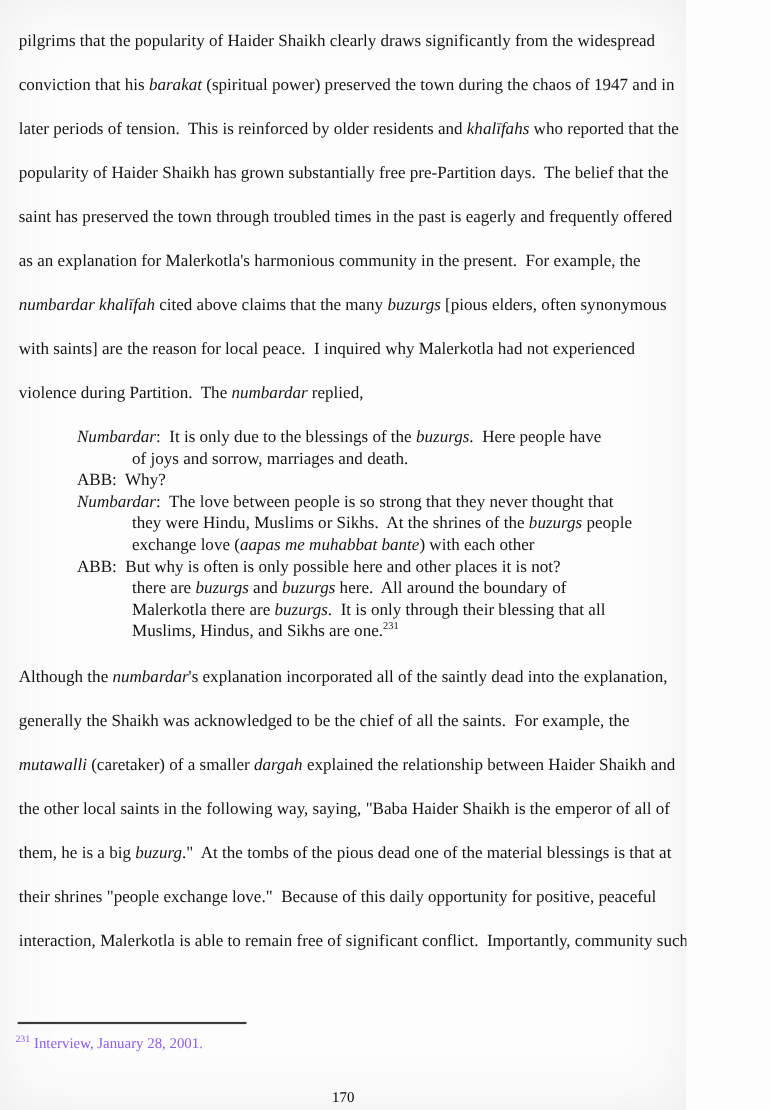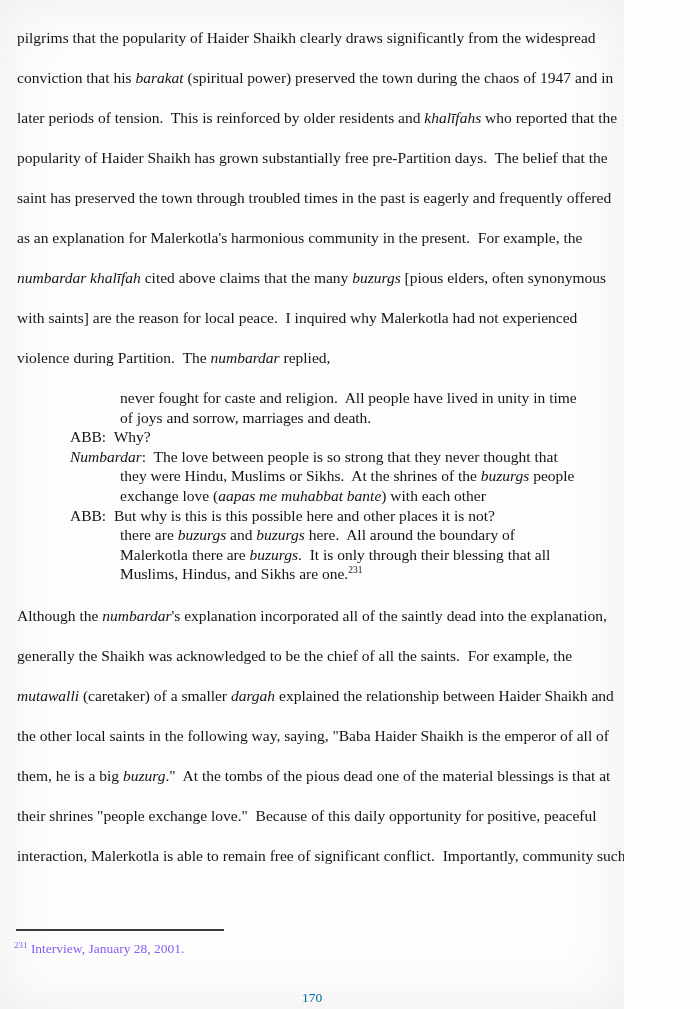--- a/index.html
+++ b/index.html
@@ -56,21 +56,21 @@
     color: #8b5cf6;
   }
   .footnote sup { font-size: 9px; }
   .page-number {
     position: absolute;
     left: 0;
     right: 0;
     top: 990px;
     text-align: center;
     font-size: 13.5px;
-    color: #0369a1;
+    color: #000000;
   }
 </style>
 </head>
 <body>
 
 <div class="page">
   <div class="content">
 
     <div class="para">
       <div class="line"><span>pilgrims that the popularity of Haider Shaikh clearly draws significantly from the widespread</span></div>
@@ -78,27 +78,27 @@
       <div class="line"><span>later periods of tension.  This is reinforced by older residents and </span><span class="it">khalīfahs</span><span> who reported that the</span></div>
       <div class="line"><span>popularity of Haider Shaikh has grown substantially free pre-Partition days.  The belief that the</span></div>
       <div class="line"><span>saint has preserved the town through troubled times in the past is eagerly and frequently offered</span></div>
       <div class="line"><span>as an explanation for Malerkotla's harmonious community in the present.  For example, the</span></div>
       <div class="line"><span class="it">numbardar khalīfah</span><span> cited above claims that the many </span><span class="it">buzurgs</span><span> [pious elders, often synonymous</span></div>
       <div class="line"><span>with saints] are the reason for local peace.  I inquired why Malerkotla had not experienced</span></div>
       <div class="line"><span>violence during Partition.  The </span><span class="it">numbardar</span><span> replied,</span></div>
     </div>
 
     <div class="quote">
-      <div class="line q-cont"><span>never fought for caste and religion.  All people have lived in unity in time</span></div>
+      <div class="line q-first"><span class="it">Numbardar</span><span>:  It is only due to the blessings of the </span><span class="it">buzurgs</span><span>.  Here people have</span></div>
       <div class="line q-cont"><span>of joys and sorrow, marriages and death.</span></div>
       <div class="line q-first"><span>ABB:  Why?</span></div>
       <div class="line q-first"><span class="it">Numbardar</span><span>:  The love between people is so strong that they never thought that</span></div>
       <div class="line q-cont"><span>they were Hindu, Muslims or Sikhs.  At the shrines of the </span><span class="it">buzurgs</span><span> people</span></div>
       <div class="line q-cont"><span>exchange love (</span><span class="it">aapas me muhabbat bante</span><span>) with each other</span></div>
-      <div class="line q-first"><span>ABB:  But why is this is this possible here and other places it is not?</span></div>
+      <div class="line q-first"><span>ABB:  But why is often is only possible here and other places it is not?</span></div>
       <div class="line q-cont"><span>there are </span><span class="it">buzurgs</span><span> and </span><span class="it">buzurgs</span><span> here.  All around the boundary of</span></div>
       <div class="line q-cont"><span>Malerkotla there are </span><span class="it">buzurgs</span><span>.  It is only through their blessing that all</span></div>
       <div class="line q-cont"><span>Muslims, Hindus, and Sikhs are one.</span><sup>231</sup></div>
     </div>
 
     <div class="para para2">
       <div class="line"><span>Although the </span><span class="it">numbardar</span><span>'s explanation incorporated all of the saintly dead into the explanation,</span></div>
       <div class="line"><span>generally the Shaikh was acknowledged to be the chief of all the saints.  For example, the</span></div>
       <div class="line"><span class="it">mutawalli</span><span> (caretaker) of a smaller </span><span class="it">dargah</span><span> explained the relationship between Haider Shaikh and</span></div>
       <div class="line"><span>the other local saints in the following way, saying, "Baba Haider Shaikh is the emperor of all of</span></div>

